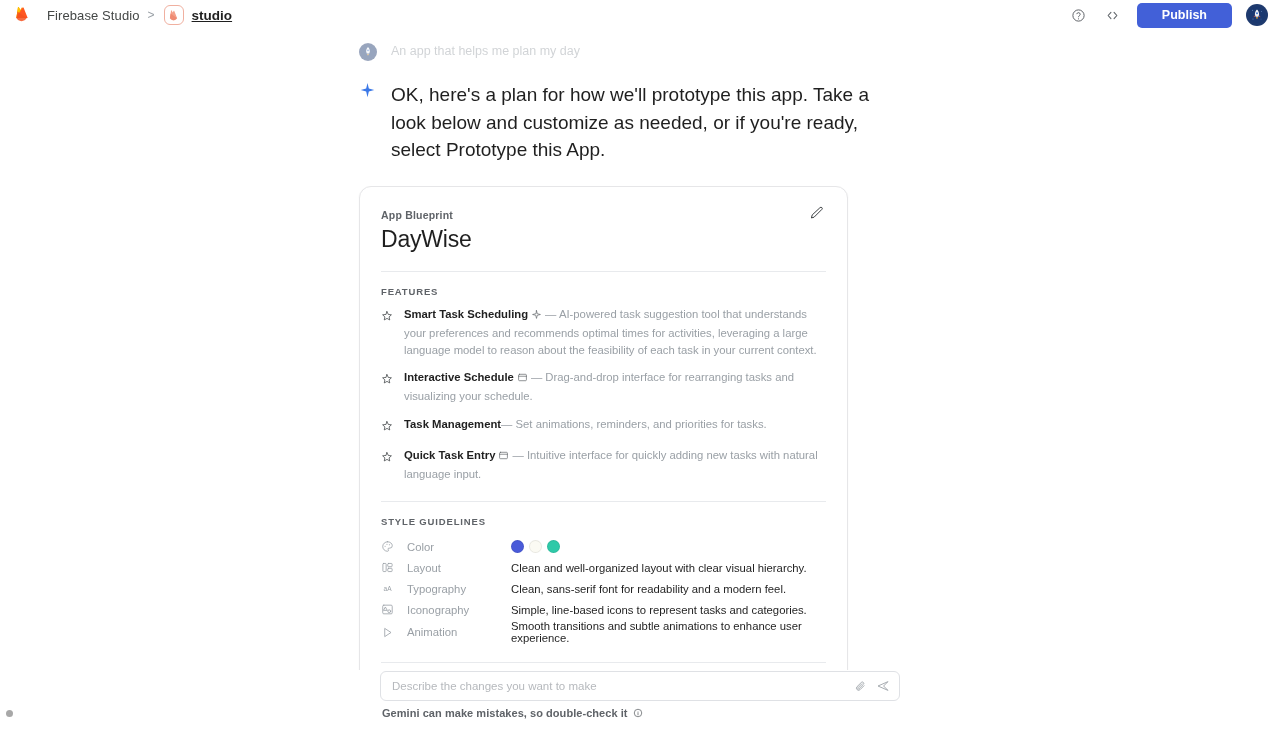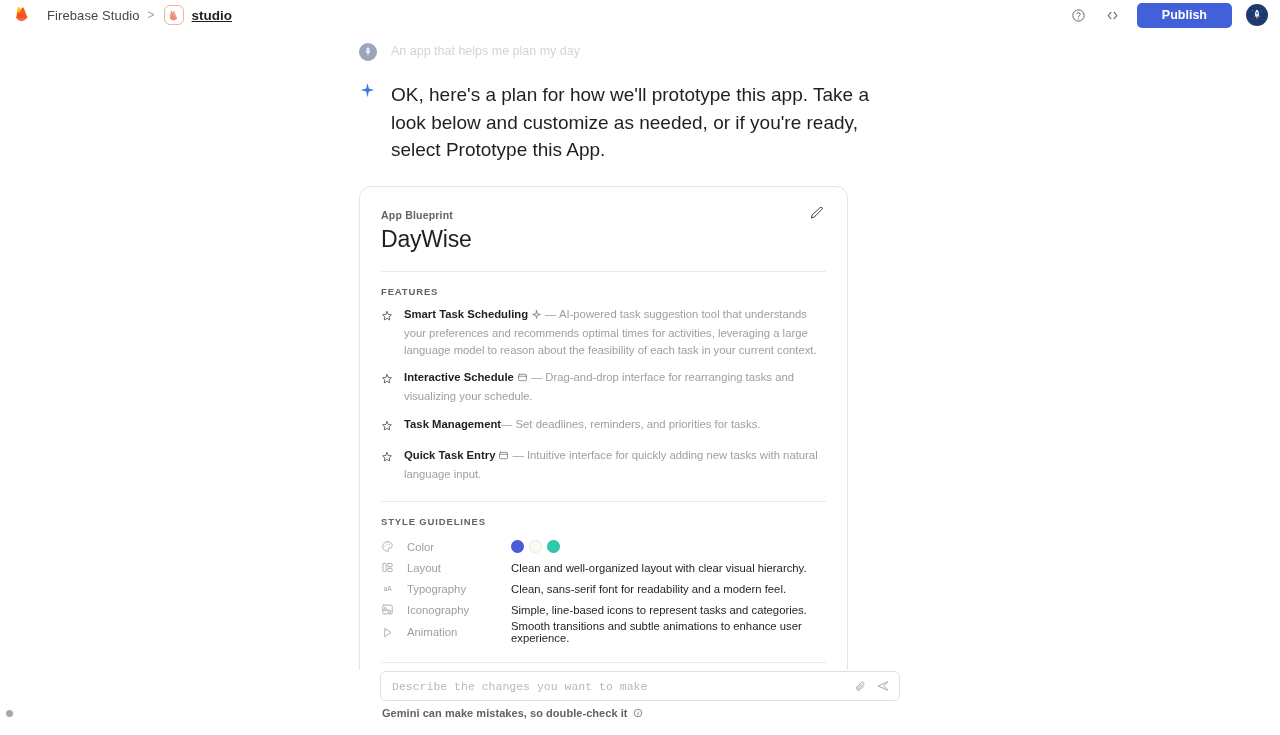--- a/index.html
+++ b/index.html
@@ -178,21 +178,21 @@
     background: #fff;
   }
   .composer-inner { width: 520px; margin: 0 auto; }
   .composer {
     height: 30px; border: 1px solid #dfe1e5; border-radius: 6px;
     display: flex; align-items: center; padding: 0 8px 0 11px;
     background: #fff;
   }
   .composer input {
     flex: 1; border: none; outline: none;
-    font-size: 11.5px; font-family: Liberation Mono, monospace;
+    font-size: 11.5px; font-family: Liberation Sans, sans-serif;
     color: #1f1f1f; background: transparent;
   }
   .composer input::placeholder { color: #b6b9bd; }
   .comp-icon {
     width: 16px; height: 16px; margin-left: 7px; color: #9aa0a6;
     display: flex; align-items: center; justify-content: center;
     cursor: pointer;
   }
   .disclaimer {
     display: flex; align-items: center; gap: 5px;
@@ -322,21 +322,21 @@
               </svg></span>
             <div class="feat-body"><span class="feat-name">Interactive Schedule</span><span class="feat-badge"><svg width="11" height="11" viewBox="0 0 24 24">
                   <rect x="3.5" y="5" width="17" height="14" rx="2" fill="none" stroke="#5f6368" stroke-width="1.5" stroke-linecap="round" stroke-linejoin="round"></rect>
                   <path d="M3.5 9.3h17" fill="none" stroke="#5f6368" stroke-width="1.5" stroke-linecap="round" stroke-linejoin="round"></path>
                 </svg></span><span>—</span> <span>Drag-and-drop interface for rearranging tasks and visualizing your schedule.</span></div>
           </div>
           <div class="feat">
             <span class="feat-star"><svg width="12" height="12" viewBox="0 0 24 24">
                 <path d="M12 3.2l2.6 5.7 6.2.7-4.6 4.2 1.3 6.1L12 16.8 6.5 19.9l1.3-6.1L3.2 9.6l6.2-.7z" fill="none" stroke="#3c4043" stroke-width="1.5" stroke-linecap="round" stroke-linejoin="round"></path>
               </svg></span>
-            <div class="feat-body"><span class="feat-name">Task Management</span><span>—</span> <span>Set deadlines, reminders, and priorities for tasks.</span></div>
+            <div class="feat-body"><span class="feat-name">Task Management</span><span>—</span> <span>Set animations, reminders, and priorities for tasks.</span></div>
           </div>
           <div class="feat">
             <span class="feat-star"><svg width="12" height="12" viewBox="0 0 24 24">
                 <path d="M12 3.2l2.6 5.7 6.2.7-4.6 4.2 1.3 6.1L12 16.8 6.5 19.9l1.3-6.1L3.2 9.6l6.2-.7z" fill="none" stroke="#3c4043" stroke-width="1.5" stroke-linecap="round" stroke-linejoin="round"></path>
               </svg></span>
             <div class="feat-body"><span class="feat-name">Quick Task Entry</span><span class="feat-badge"><svg width="11" height="11" viewBox="0 0 24 24">
                   <rect x="3.5" y="5" width="17" height="14" rx="2" fill="none" stroke="#5f6368" stroke-width="1.5" stroke-linecap="round" stroke-linejoin="round"></rect>
                   <path d="M3.5 9.3h17" fill="none" stroke="#5f6368" stroke-width="1.5" stroke-linecap="round" stroke-linejoin="round"></path>
                 </svg></span><span>—</span> <span>Intuitive interface for quickly adding new tasks with natural language input.</span></div>
           </div>

